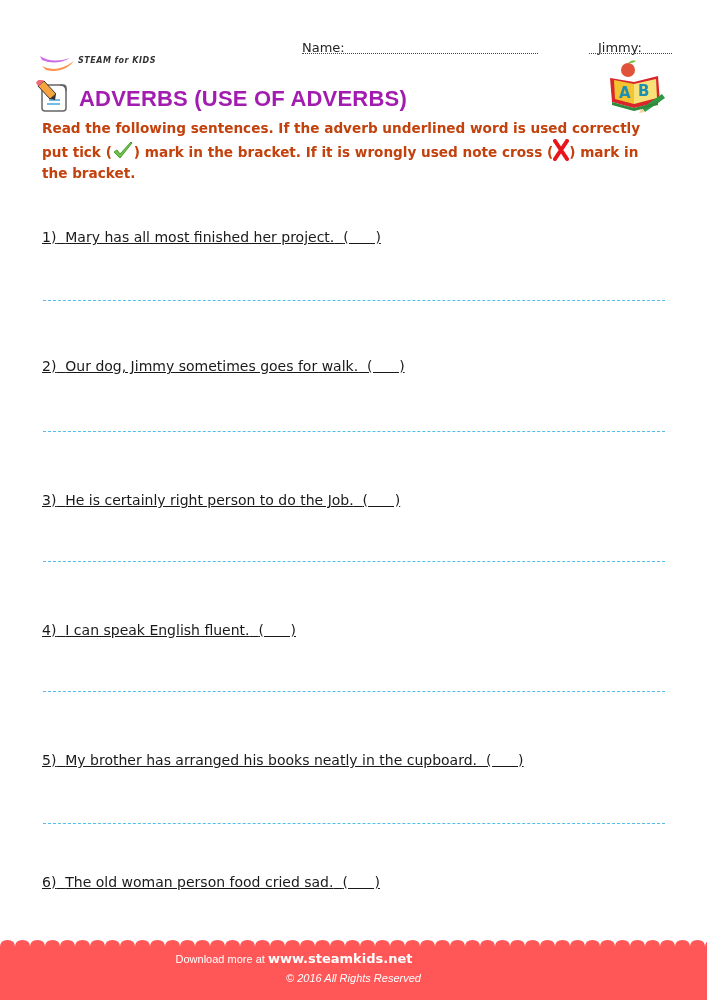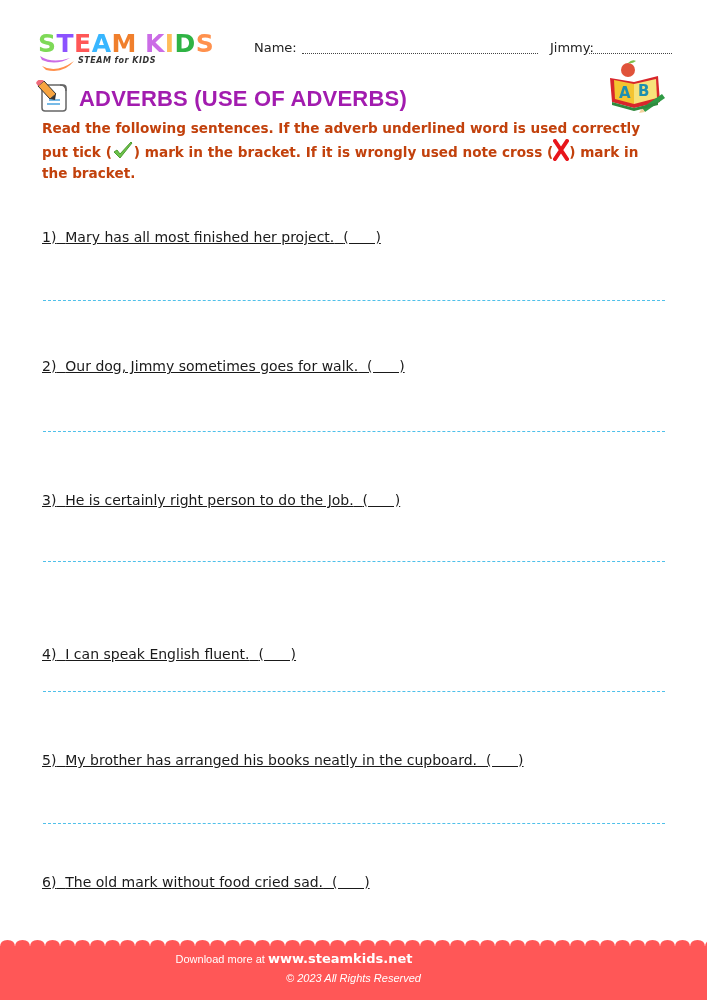--- a/index.html
+++ b/index.html
@@ -12,21 +12,21 @@
   
   .logo { left: 38px; top: 30px; width: 200px; height: 44px; }
   .logo-word { position: absolute; left: 0; top: 0; font-family: "DejaVu Sans", sans-serif;
     font-weight: bold; font-size: 25px; letter-spacing: 0.5px; line-height: 28px; white-space: nowrap; }
   .logo-word span { display: inline-block; }
   .logo-tag { position: absolute; left: 40px; top: 26px; font-family: "DejaVu Sans", sans-serif;
     font-weight: bold; font-size: 8px; color: #333; letter-spacing: 0.5px; font-style: italic; }
   .logo-swoosh { position: absolute; left: 0; top: 22px; }
 
   
-  .field-label { font-family: "DejaVu Sans", sans-serif; font-size: 13px; color: #222; }
+  .field-label { font-family: "DejaVu Sans", sans-serif; font-size: 13px; color: #222; margin-left: 48px; }
   .field-line { border-bottom: 1px dotted #444; height: 0; }
 
   
   .title { left: 79px; top: 86px; font-size: 22px; font-weight: bold; color: #a21caf;
     letter-spacing: 0.2px; white-space: nowrap; }
 
   .instructions { left: 42px; top: 118px; width: 625px; font-family: "DejaVu Sans", sans-serif;
     font-size: 13.6px; font-weight: bold; color: #c2410c; line-height: 21px; }
   .instructions .ic { display: inline-block; vertical-align: -4px; }
 
@@ -38,23 +38,20 @@
   .footer { left: 0; top: 946px; width: 707px; height: 54px; background: #ff5757; }
   .scallops { left: 0; top: 939px; width: 707px; height: 8px; }
   .footer-line1 { left: 0; width: 588px; top: 951px; text-align: center; color: #fff; font-size: 11px; }
   .footer-line1 b { font-size: 13px; font-family: "DejaVu Sans", sans-serif; }
   .footer-line2 { left: 0; width: 707px; top: 972px; text-align: center; color: #fff; font-size: 11px; font-style: italic; }
 </style>
 </head>
 <body>
 
 <div class="abs logo">
-  <div class="logo-word">
-    <span style="color:#7ed957">S</span><span style="color:#8c52ff">T</span><span style="color:#ff5757">E</span><span style="color:#38b6ff">A</span><span style="color:#f07f2c">M</span><span style="width:8px"></span><span style="color:#cb6ce6">K</span><span style="color:#ffbd59">I</span><span style="color:#2fb344">D</span><span style="color:#ff914d">S</span>
-  </div>
   <svg class="logo-swoosh" width="40" height="22" viewBox="0 0 40 22">
     <path d="M2 4 Q14 12 32 6 Q18 14 4 8 Z" fill="#cb6ce6"></path>
     <path d="M4 14 Q18 22 36 9 Q26 22 8 18 Z" fill="#ff914d"></path>
   </svg>
   <div class="logo-tag">STEAM for KIDS</div>
 </div>
 
 <div class="abs field-label" style="left:254px; top:40px;">Name:</div>
 <div class="abs field-line" style="left:302px; top:53px; width:236px;"></div>
 <div class="abs field-label" style="left:550px; top:40px;">Jimmy:</div>
@@ -94,34 +91,34 @@
 
 <div class="abs question" style="top:229px;"><span>1)</span>  <span>Mary has all most finished her project.</span>  <span>(      )</span></div>
 <div class="abs answer-line" style="top:300px;"></div>
 
 <div class="abs question" style="top:358px;"><span>2)</span>  <span>Our dog, Jimmy sometimes goes for walk.</span>  <span>(      )</span></div>
 <div class="abs answer-line" style="top:431px;"></div>
 
 <div class="abs question" style="top:492px;"><span>3)</span>  <span>He is certainly right person to do the Job.</span>  <span>(      )</span></div>
 <div class="abs answer-line" style="top:561px;"></div>
 
-<div class="abs question" style="top:622px;margin-top:24px;"><span>4)</span>  <span>I can speak English fluent.</span>  <span>(      )</span></div>
+<div class="abs question" style="top:622px;"><span>4)</span>  <span>I can speak English fluent.</span>  <span>(      )</span></div>
 <div class="abs answer-line" style="top:691px;"></div>
 
 <div class="abs question" style="top:752px;"><span>5)</span>  <span>My brother has arranged his books neatly in the cupboard.</span>  <span>(      )</span></div>
 <div class="abs answer-line" style="top:823px;"></div>
 
-<div class="abs question" style="top:874px;"><span>6)</span>  <span>The old mark without food cried sad.</span>  <span>(      )</span></div>
+<div class="abs question" style="top:874px;"><span>6)</span>  <span>The old woman person food cried sad.</span>  <span>(      )</span></div>
 
 <svg class="abs scallops" width="707" height="8" viewBox="0 0 707 8" preserveAspectRatio="none">
   <defs>
     <pattern id="scal" width="15" height="8" patternUnits="userSpaceOnUse">
       <path d="M0 8 Q0 1 7.5 1 Q15 1 15 8 Z" fill="#ff5757"></path>
     </pattern>
   </defs>
   <rect x="0" y="0" width="707" height="8" fill="url(#scal)"></rect>
 </svg>
 <div class="abs footer"></div>
 <div class="abs footer-line1">
   <span>Download more at</span>
   <b>www.steamkids.net</b>
 </div>
-<div class="abs footer-line2">© 2023 All Rights Reserved</div>
+<div class="abs footer-line2">© 2016 All Rights Reserved</div>
 
 </body></html>

